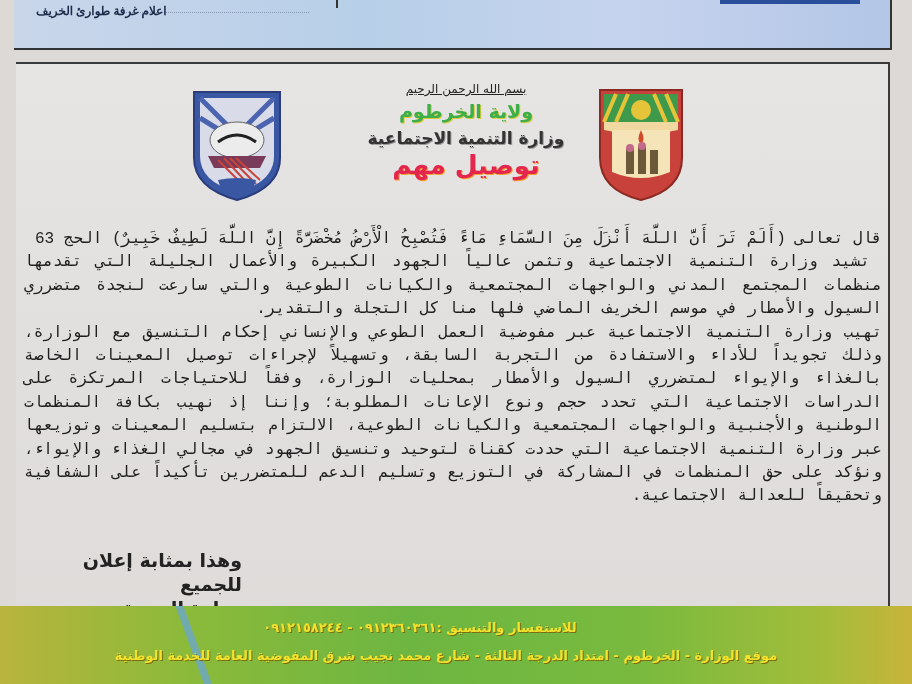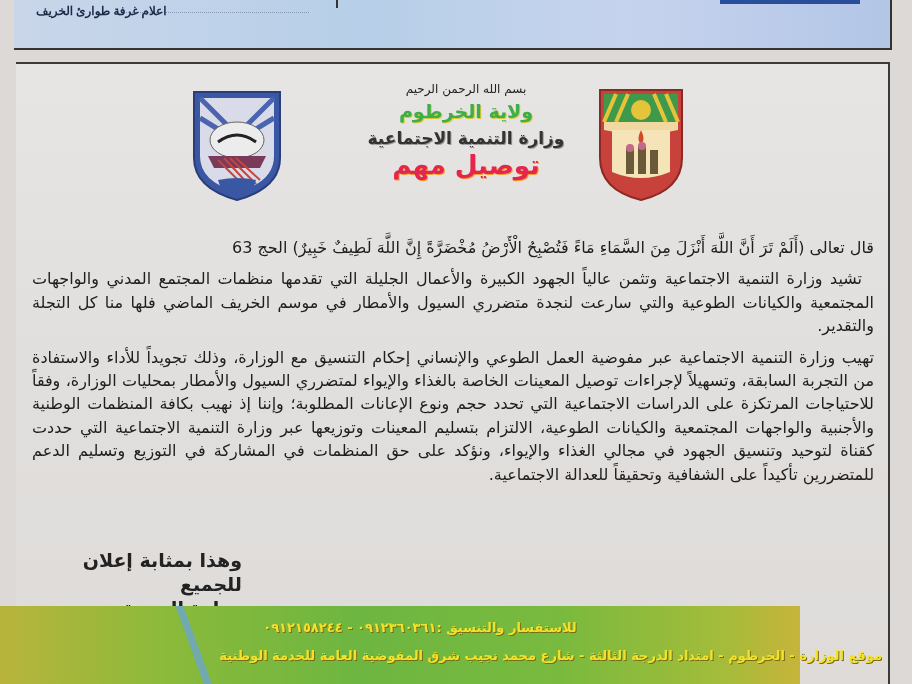--- a/index.html
+++ b/index.html
@@ -31,21 +31,21 @@
   }
   .ad-box {
     position: absolute; left: 16px; top: 62px; width: 872px; height: 622px;
     background: linear-gradient(180deg, #e7e5e3 0%, #e1dfdd 50%, #dedbd9 100%);
     border-top: 2px solid #3a3a3a;
     border-right: 2px solid #3a3a3a;
   }
   .header-block {
     position: absolute; left: 310px; top: 16px; width: 280px; text-align: center;
   }
-  .basmala { font-size: 12px; color: #222; margin-top: 2px; }
+  .basmala { font-size: 12px; color: #222; margin-top: 2px; text-decoration: underline; }
   .state-name {
     font-size: 19px; font-weight: bold; margin-top: 4px;
     color: #3cae4a; text-shadow: 1px 1px 0 #d8c83a; text-align: center;
   }
   .ministry-name {
     font-size: 17px; font-weight: bold; color: #333; margin-top: 6px;
     text-shadow: 1px 1px 0 #999;
   }
   .statement-title {
     font-size: 26px; font-weight: bold; margin-top: 2px;
@@ -55,45 +55,45 @@
     position: absolute; left: 174px; top: 24px; width: 94px; height: 114px;
   }
   .logo-right {
     position: absolute; left: 580px; top: 22px; width: 90px; height: 116px;
   }
   .body-text {
     position: absolute; left: 8px; top: 164px; width: 858px;
     direction: rtl; text-align: justify;
     font-size: 16px; line-height: 23.4px; color: #1e1e1e;
   }
-  .body-text p { margin: 8px; }
+  .body-text p { margin: 0; font-family: Liberation Mono, monospace; }
   .body-text p.verse { margin-bottom: 0; }
   .body-text p.indent { text-indent: 12px; }
   .signature {
     position: absolute; left: 6px; top: 484px; width: 220px;
     direction: rtl; text-align: right;
     font-size: 19px; font-weight: bold; color: #222; line-height: 24px;
   }
   .footer-band {
-    position: absolute; left: 0; top: 606px; width: 800px; height: 78px;
+    position: absolute; left: 0; top: 606px; width: 912px; height: 78px;
     background: linear-gradient(90deg, #b8b43c 0%, #8cba3a 20%, #6db641 45%, #79ba3e 70%, #a3bc3a 90%, #c7b43a 100%);
   }
   .footer-band .streak {
     position: absolute; left: 190px; top: 0; width: 8px; height: 80px;
     background: #6aa6d6; transform: skewX(20deg); opacity: 0.75;
   }
   .footer-contact {
     position: absolute; left: 200px; top: 14px; width: 440px;
     text-align: center; direction: rtl;
     font-size: 13px; font-weight: bold; color: #f3e22b;
     text-shadow: 1px 1px 0 #7a6c13;
   }
   .footer-address {
     position: absolute; left: 10px; top: 42px; width: 872px;
-    direction: rtl;
+    text-align: center; direction: rtl;
     font-size: 13px; font-weight: bold; color: #f3e22b;
     text-shadow: 1px 1px 0 #7a6c13;
     white-space: nowrap;
   }
 </style>
 </head>
 <body>
 
 <div class="top-banner">
   <div class="blue-strip"></div>

